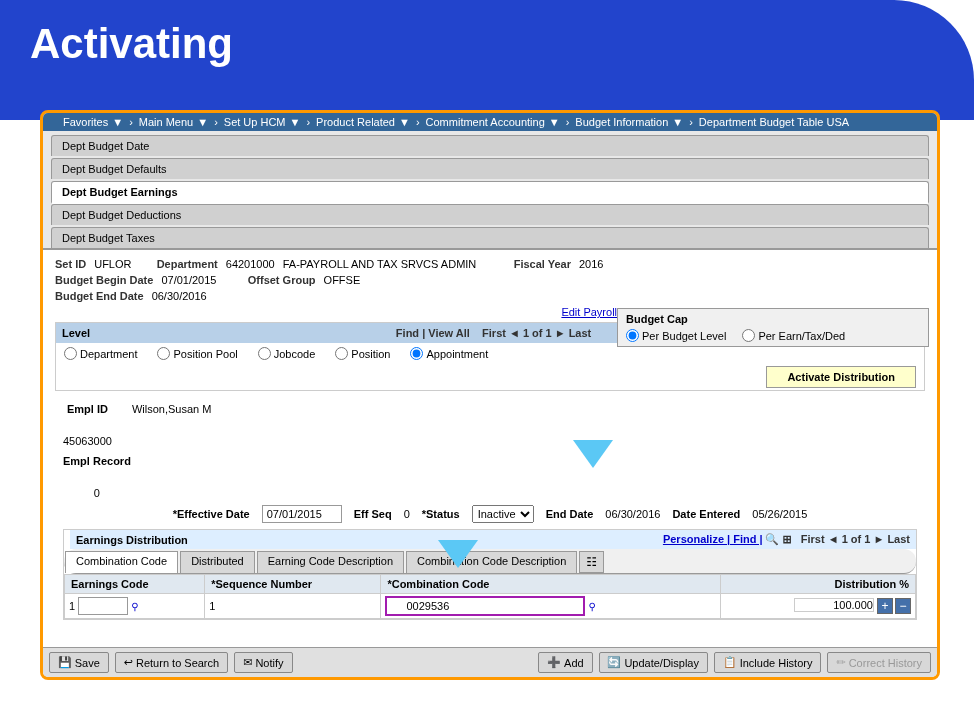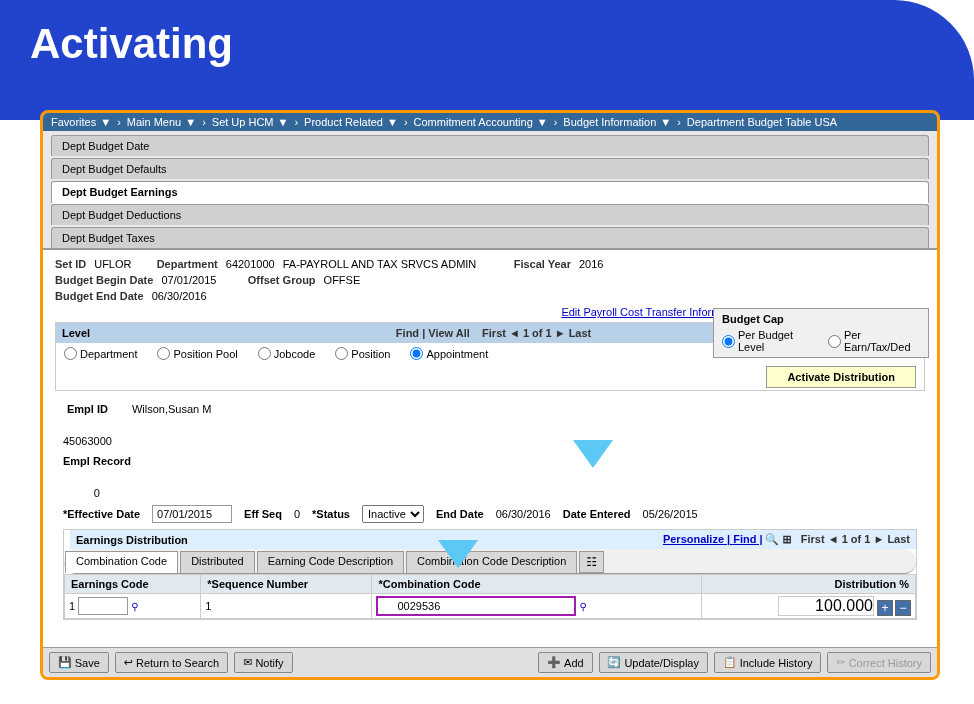--- a/index.html
+++ b/index.html
@@ -41,21 +41,21 @@
       border-radius: 8px;
       background: #fff;
       overflow: hidden;
     }
 
     
     .nav-bar {
       background: #336699;
       color: #fff;
       font-size: 11px;
-      padding: 3px 8px;
+      padding: 3px 20px;
       display: flex;
       align-items: center;
       gap: 4px;
       flex-wrap: nowrap;
       white-space: nowrap;
       overflow: hidden;
     }
     .nav-bar span { color: #fff; }
     .nav-link { color: #aad4ff; cursor: pointer; text-decoration: none; }
     .nav-sep { color: #ccc; margin: 0 2px; }
@@ -100,21 +100,21 @@
       gap: 8px;
     }
     .info-label { font-weight: bold; color: #333; }
     .info-value { color: #000; }
 
     
     .budget-cap-box {
       position: absolute;
       right: 8px;
       top: 58px;
-      width: 216px;
+      width: 312px;
       border: 1px solid #999;
       background: #f0f0f0;
       padding: 4px 8px;
       font-size: 11px;
     }
     .budget-cap-title {
       font-weight: bold;
       margin-bottom: 4px;
     }
     .radio-row {
@@ -203,20 +203,21 @@
     }
     .empl-label { font-weight: bold; }
 
     
     .status-row {
       display: flex;
       align-items: center;
       gap: 12px;
       padding: 2px 8px;
       font-size: 11px;
+      justify-content: center;
     }
     .status-select {
       font-size: 11px;
       padding: 1px;
     }
 
     
     .earnings-section {
       border: 1px solid #ccc;
       margin: 4px 8px;
@@ -288,22 +289,22 @@
     }
     .combo-input {
       border: 2px solid #a21caf;
       padding: 2px 19px;
       font-size: 11px;
       width: 200px;
     }
     .dist-input {
       border: none;
       text-align: right;
-      font-size: 16px;
-      width: 96px;
+      font-size: 11px;
+      width: 80px;
     }
     .lookup-icon {
       color: #0000cc;
       cursor: pointer;
       font-size: 10px;
     }
 
     
     .bottom-bar {
       position: absolute;

